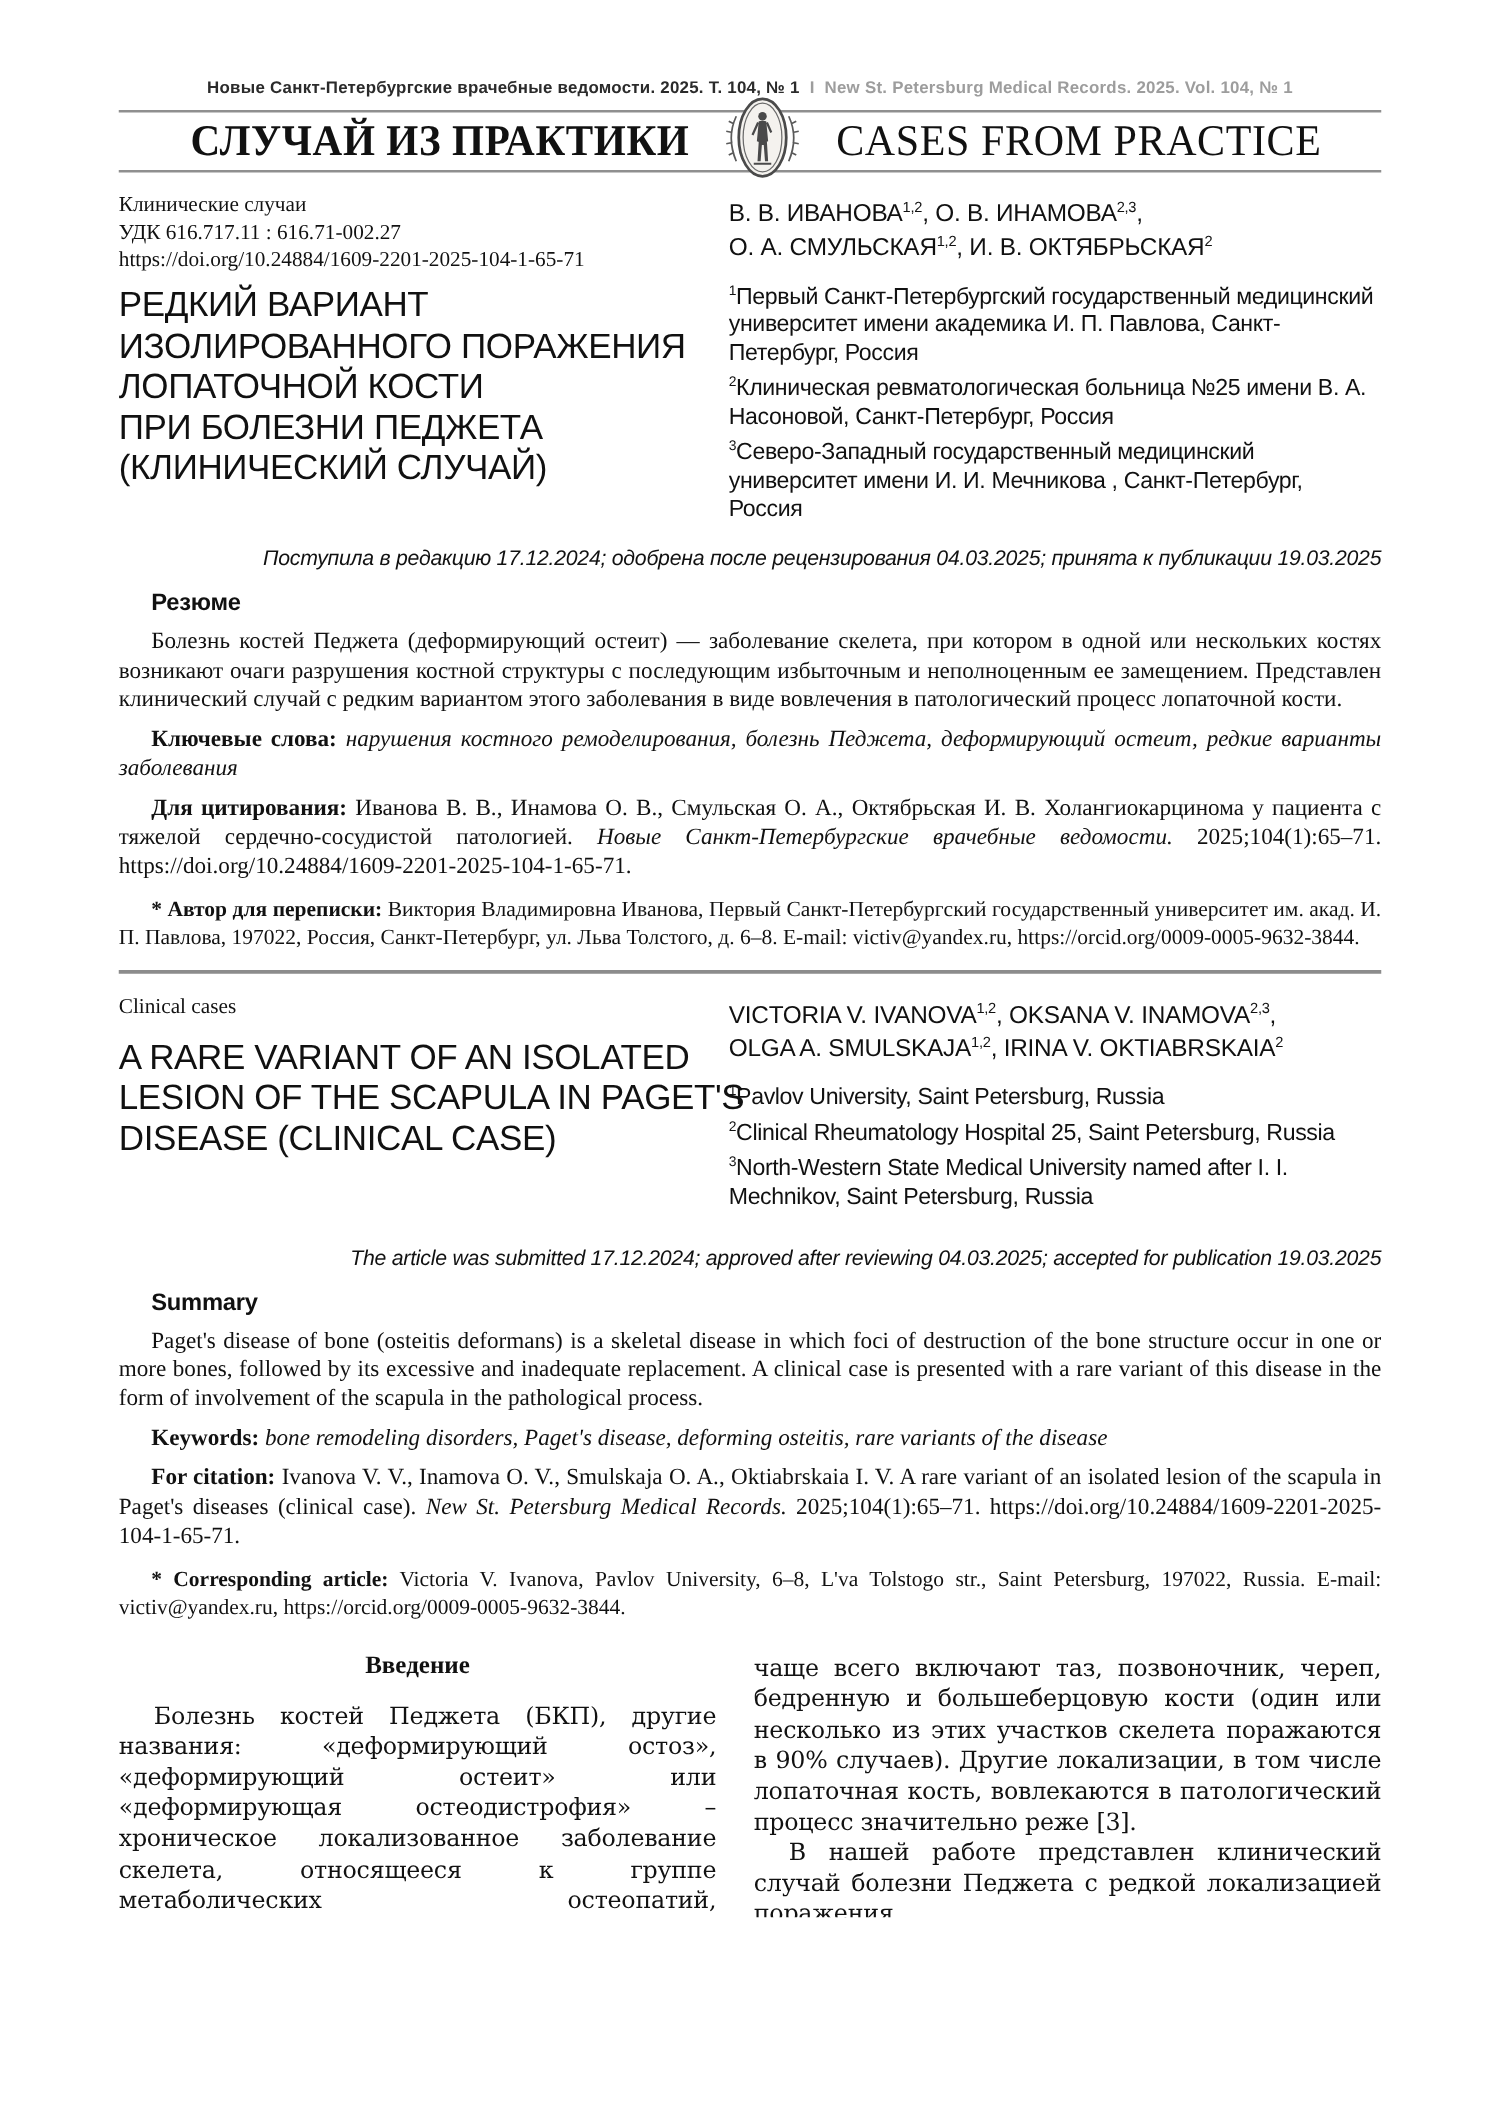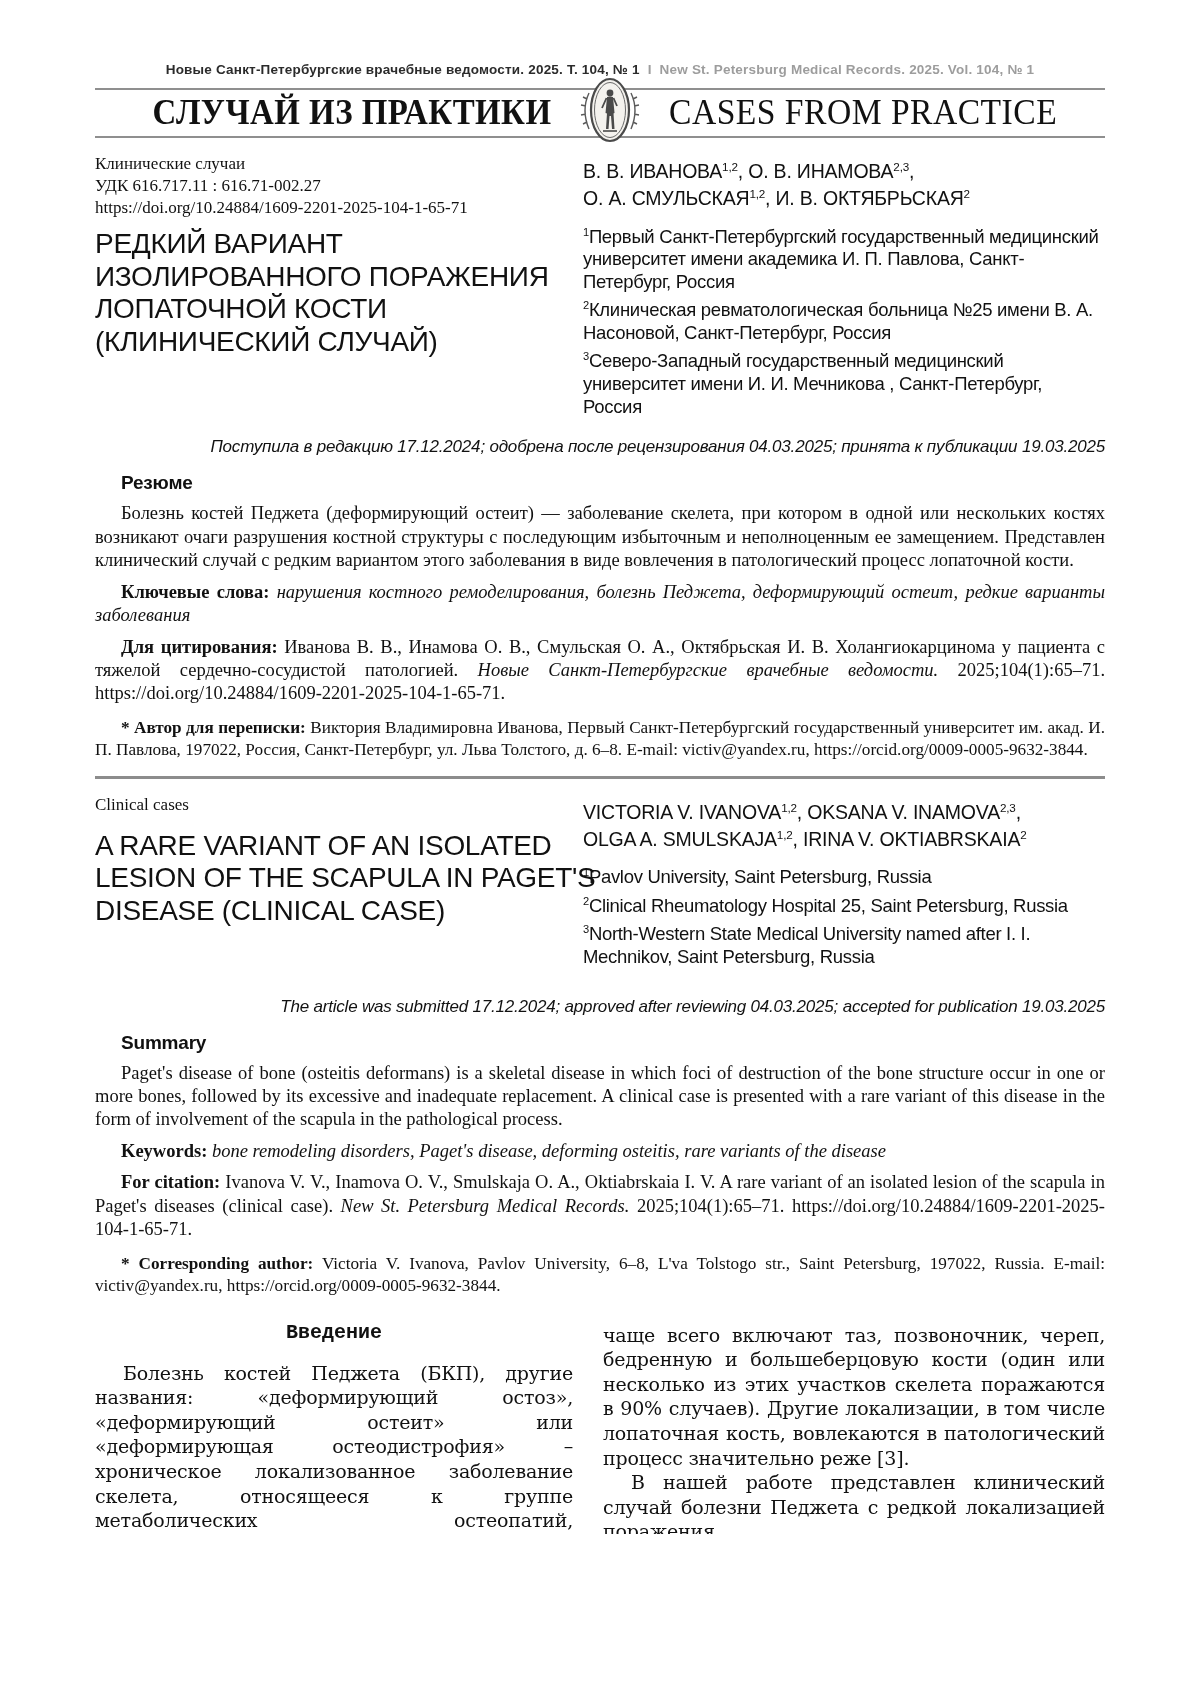--- a/index.html
+++ b/index.html
@@ -49,21 +49,21 @@
     font-weight:bold; font-size:19px; letter-spacing:-.2px; }
   .meta-par { margin-top:8px; font-size:18.5px; line-height:1.27; text-align:justify; text-indent:26px; }
   .meta-par .lbl { font-weight:bold; }
   .meta-par .ital { font-style:italic; }
   .meta-par.small { font-size:17.2px; margin-top:11px; }
 
   .divider { margin-top:15px; border-top:3px solid #8c8c8c; }
 
   
   .body-cols { display:grid; grid-template-columns:478px 1fr; column-gap:30px; margin-top:24px; }
-  .intro-h { text-align:center; font-family:Liberation Mono, monospace; font-weight:bold;
+  .intro-h { text-align:center; font-family:Liberation Serif, serif; font-weight:bold;
     font-size:20px; margin-bottom:17px; }
   .body-par { font-family:"DejaVu Serif", serif; font-size:19px; line-height:24.6px;
     text-align:justify; text-indent:28px; letter-spacing:-.2px; }
   .body-par.cont { text-indent:0; }
   .rightcol { padding-top:2px; }
 
   
   .footer { position:absolute; left:95px; right:95px; top:1551px; }
   .foot-rule1 { border-top:1.5px solid #8f8f8f; }
   .copyright { margin-top:8px; font-size:16.5px; }
@@ -112,20 +112,21 @@
 
     <div class="meta-grid">
       <div>
         <div class="kicker">Клинические случаи</div>
         <div class="udc">УДК 616.717.11 : 616.71-002.27</div>
         <div><span class="doi">https://doi.org/10.24884/1609-2201-2025-104-1-65-71</span></div>
         <div class="art-title">
           <div class="title-line">РЕДКИЙ ВАРИАНТ</div>
           <div class="title-line">ИЗОЛИРОВАННОГО ПОРАЖЕНИЯ</div>
           <div class="title-line">ЛОПАТОЧНОЙ КОСТИ</div>
+          <div class="title-line">ПРИ БОЛЕЗНИ ПЕДЖЕТА</div>
           <div class="title-line">(КЛИНИЧЕСКИЙ СЛУЧАЙ)</div>
         </div>
       </div>
       <div>
         <div class="authors">
           <span>В. В. ИВАНОВА</span><sup>1,2</sup><span>, </span><span>О. В. ИНАМОВА</span><sup>2,3</sup><span>,</span><br>
           <span>О. А. СМУЛЬСКАЯ</span><sup>1,2</sup><span>, </span><span>И. В. ОКТЯБРЬСКАЯ</span><sup>2</sup>
         </div>
         <div class="affils">
           <div class="affil"><sup>1</sup><span>Первый Санкт-Петербургский государственный медицинский университет имени академика И. П. Павлова, Санкт-Петербург, Россия</span></div>
@@ -192,21 +193,21 @@
     </div>
 
     <div class="meta-par">
       <span class="lbl">For citation:</span>
       <span>Ivanova V. V., Inamova O. V., Smulskaja O. A., Oktiabrskaia I. V. A rare variant of an isolated lesion of the scapula in Paget's diseases (clinical case).</span>
       <span class="ital">New St. Petersburg Medical Records.</span>
       <span>2025;104(1):65–71. https://doi.org/10.24884/1609-2201-2025-104-1-65-71.</span>
     </div>
 
     <div class="meta-par small">
-      <span class="lbl">* Corresponding author:</span>
+      <span class="lbl">* Corresponding article:</span>
       <span>Victoria V. Ivanova, Pavlov University, 6–8, L'va Tolstogo str., Saint Petersburg, 197022, Russia. E-mail: victiv@yandex.ru, https://orcid.org/0009-0005-9632-3844.</span>
     </div>
 
     <div class="body-cols">
       <div>
         <div class="intro-h">Введение</div>
         <div class="body-par">Болезнь костей Педжета (БКП), другие названия: «деформирующий остоз», «деформирующий остеит» или «деформирующая остеодистрофия» – хроническое локализованное заболевание скелета, относящееся к группе метаболических остеопатий, характеризующееся нарушением костного ремоделирования с формированием очагов повышенной резорбции с последующим замещением чрезмерным количеством неполноценной, менее прочной кости, подверженной деформациям и патологическим переломам, а иногда и озлокачествлению зоны поражения [1, 2]. Выделяют монооссальную форму (перестройка возникает в одной из костей скелета) и полиоссальную форму (поражаются несколько костей скелета) заболевания. Пораженные участки скелета, как правило, асимметричны и</div>
       </div>
       <div class="rightcol">
         <div class="body-par cont">чаще всего включают таз, позвоночник, череп, бедренную и большеберцовую кости (один или несколько из этих участков скелета поражаются в 90% случаев). Другие локализации, в том числе лопаточная кость, вовлекаются в патологический процесс значительно реже [3].</div>

